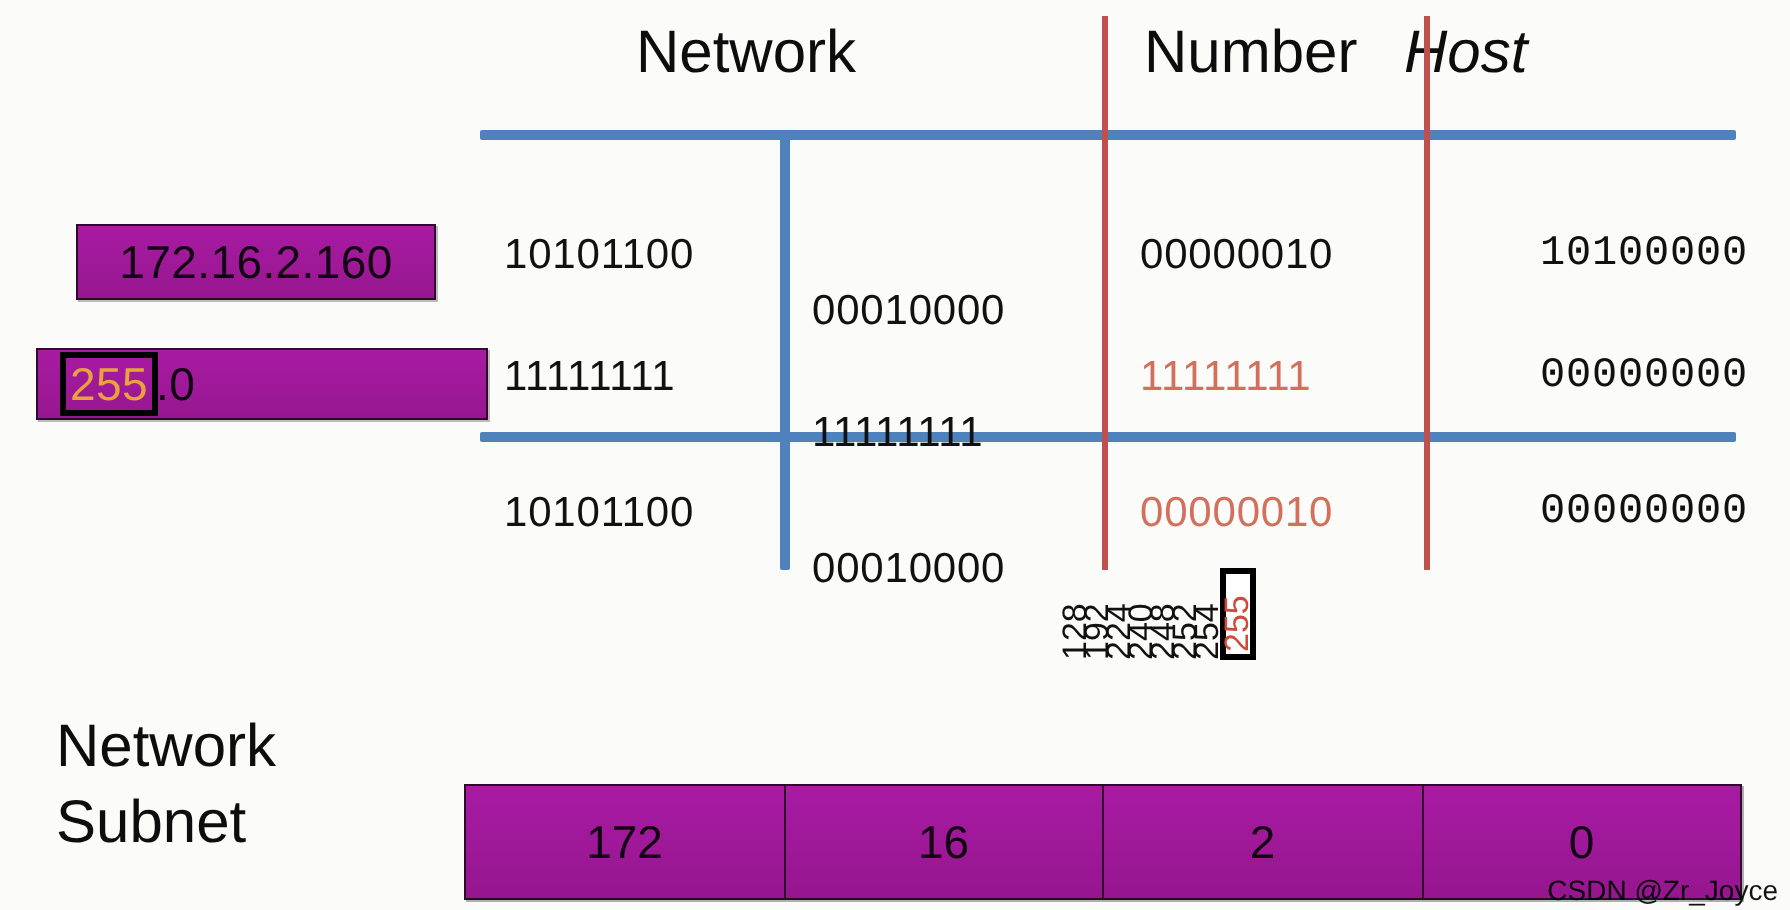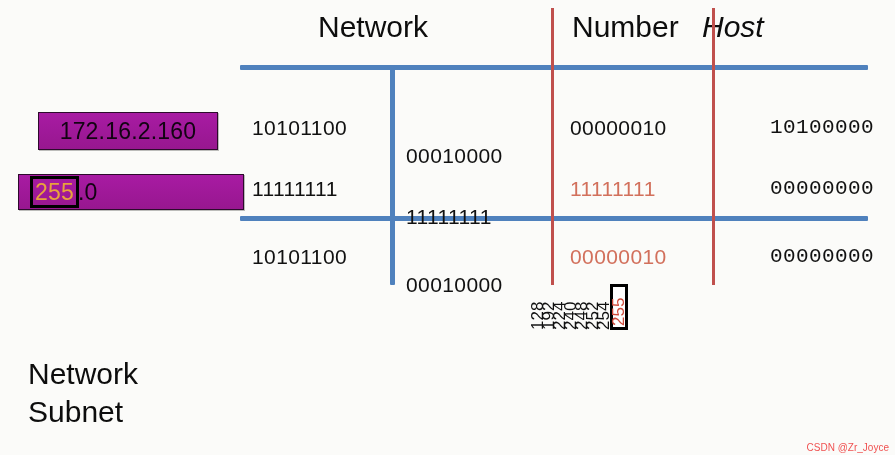--- a/index.html
+++ b/index.html
@@ -128,22 +128,22 @@
     color:#120312;
     background:linear-gradient(180deg,#a81ba3 0%,#96168f 100%);
     border-right:1px solid #2d0a2c;
     position:relative;
   }
   #numrow .cell:last-child{border-right:none;}
 
   #watermark{
     position:absolute;
     right:6px;bottom:2px;
-    font-size:10px;
-    color:#ef4444;
+    font-size:14px;
+    color:#000000;
     opacity:.92;
     white-space:nowrap;
   }
 </style>
 </head>
 <body>
 
 <div class="stage">
 
   <div class="chip" id="chip-ip">
@@ -189,16 +189,22 @@
     <div class="tick">252</div>
     <div class="tick">254</div>
     <div class="tick hl">255</div>
   </div>
 
   <div id="label-network-number">
     <div>Network</div>
     <div>Subnet</div>
   </div>
 
+  <div id="numrow">
+    <div class="cell">172</div>
+    <div class="cell">16</div>
+    <div class="cell">2</div>
+    <div class="cell">0</div>
+  </div>
 
   <div id="watermark">CSDN @Zr_Joyce</div>
 
 </div>
 
 </body></html>

